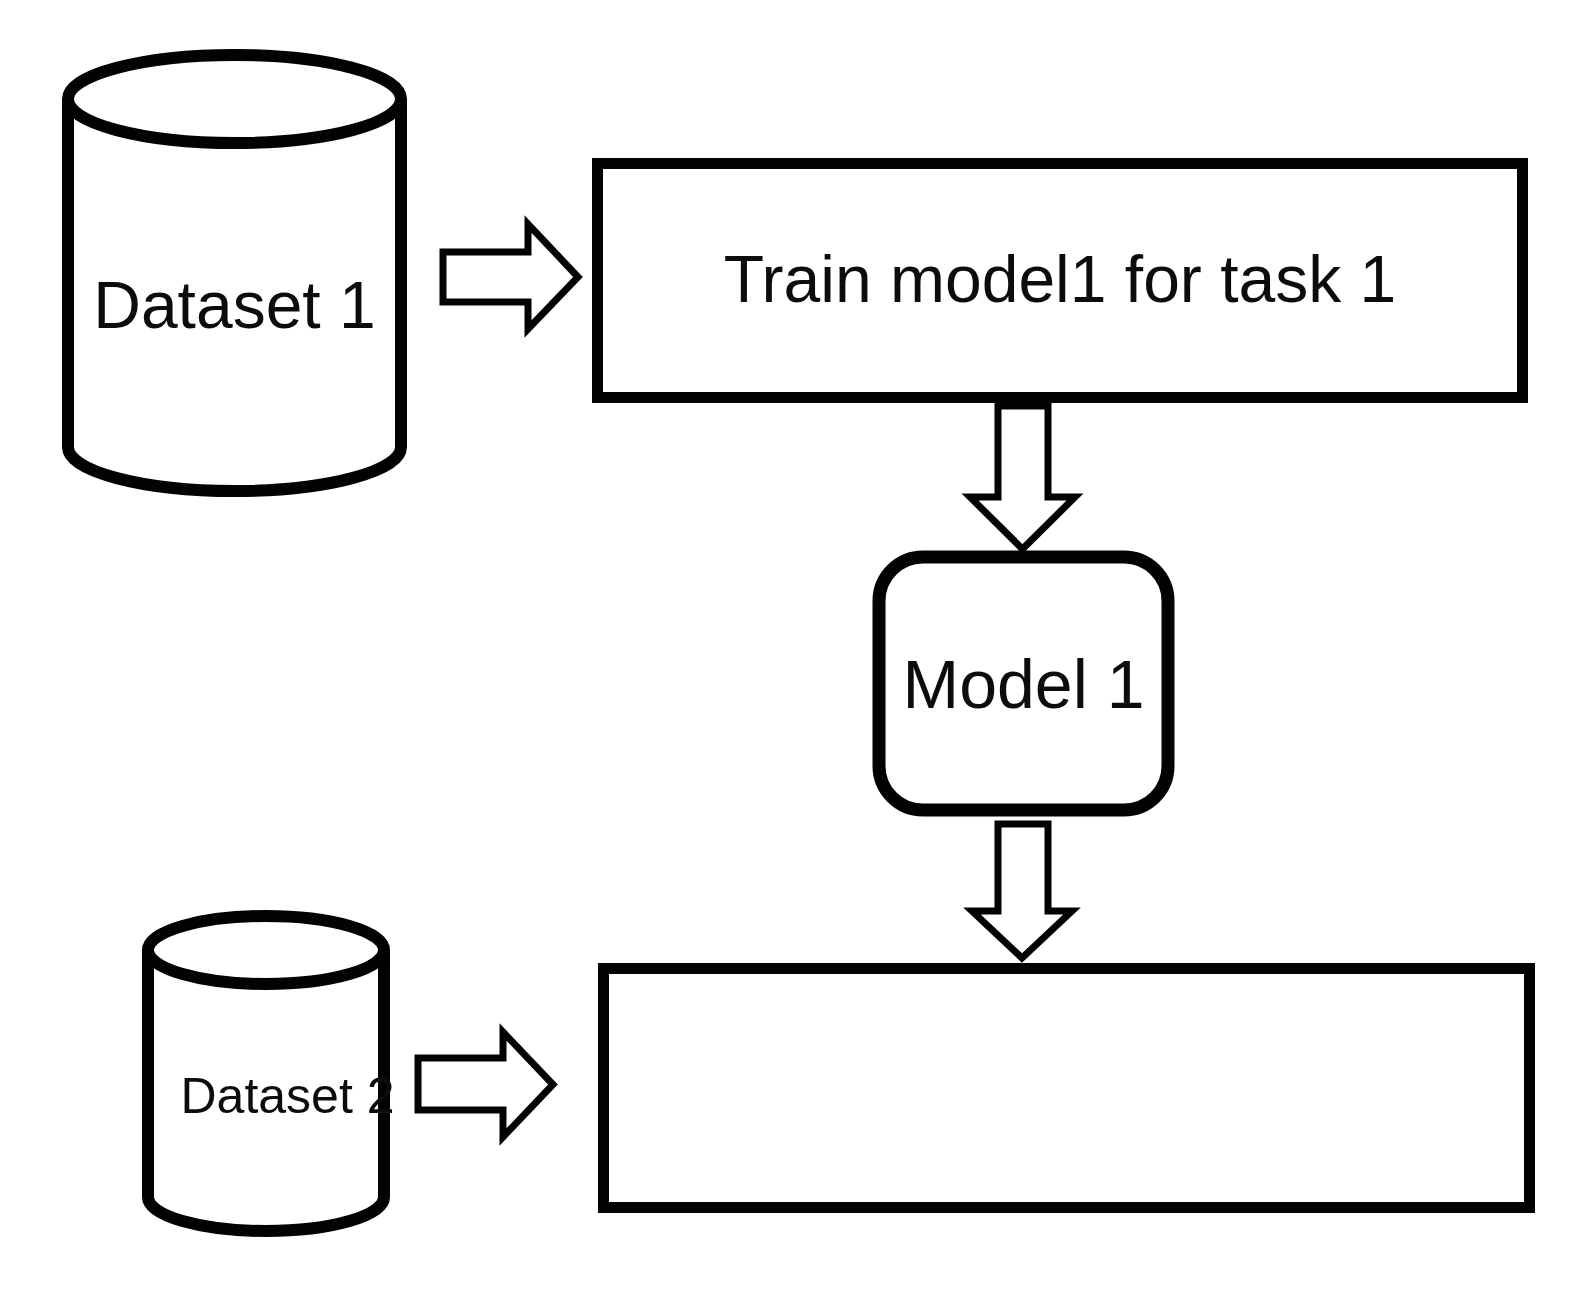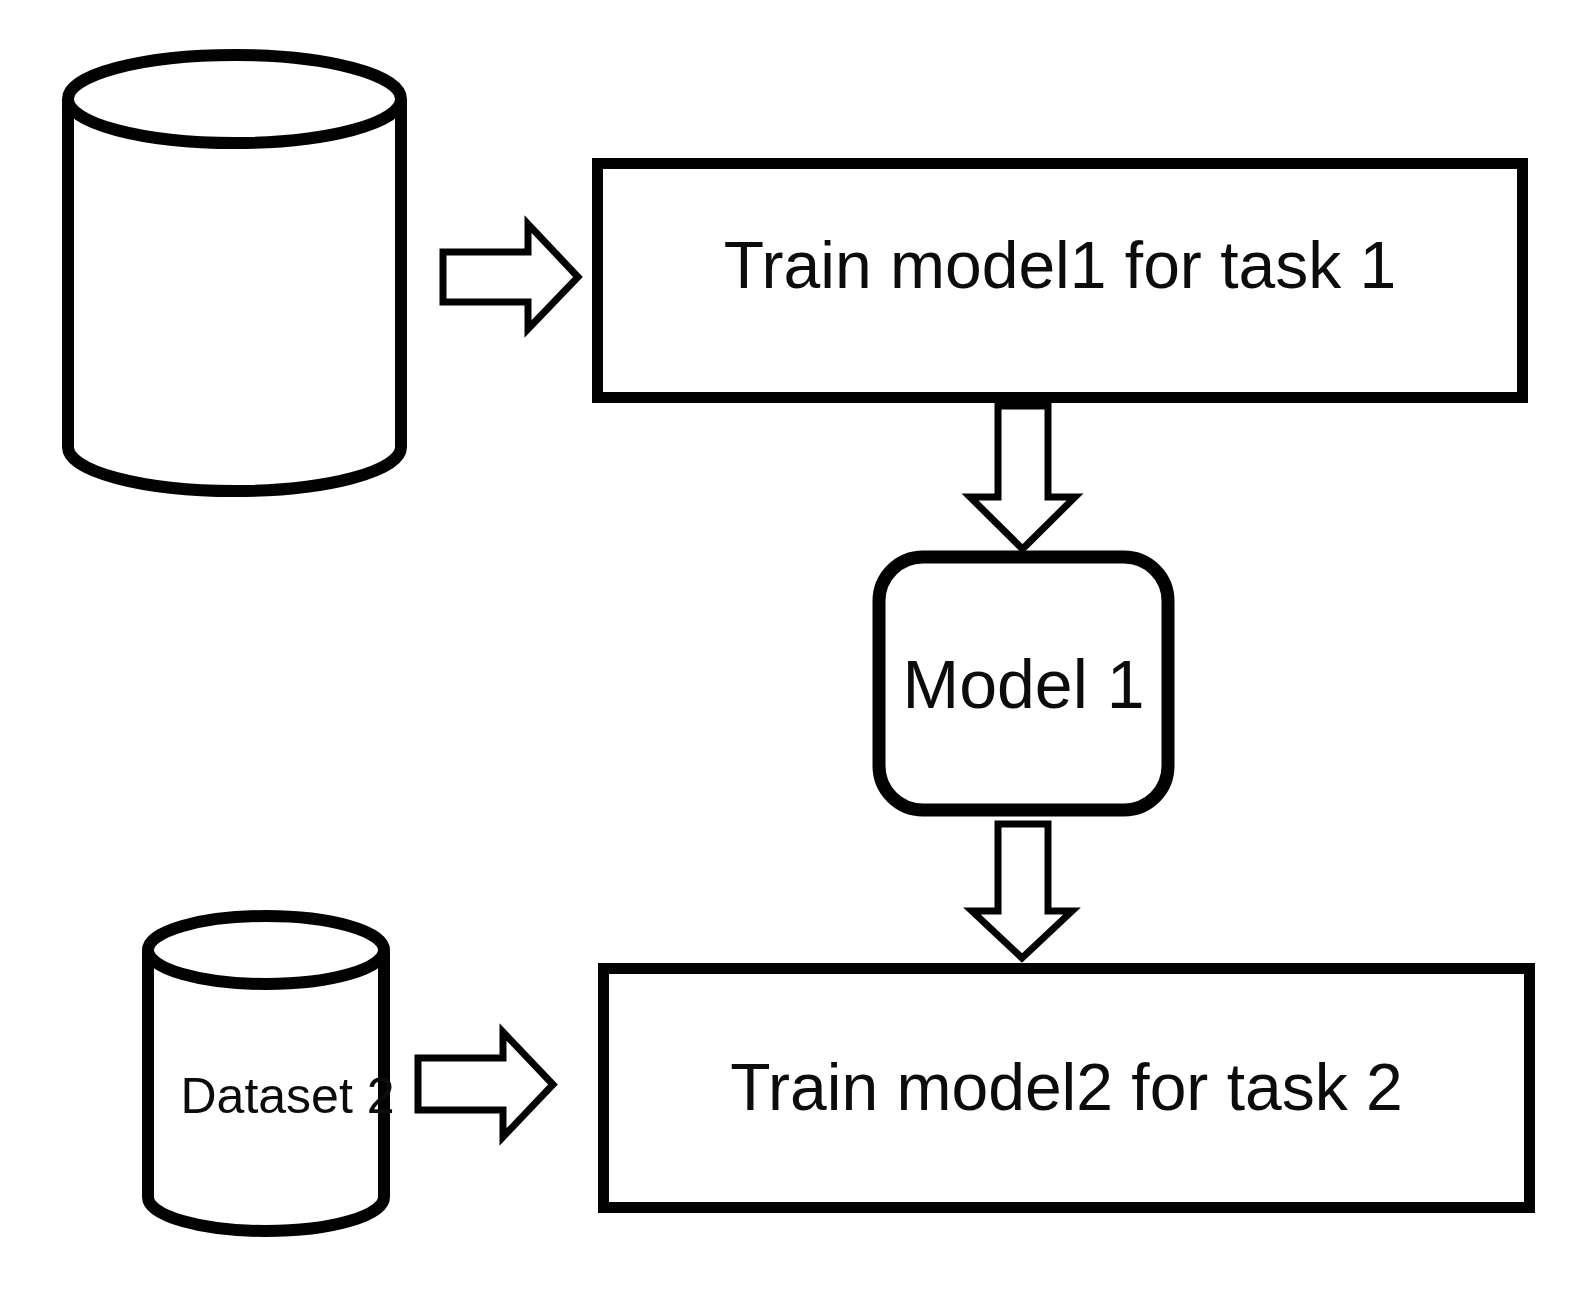--- a/index.html
+++ b/index.html
@@ -69,22 +69,22 @@
     <g>
       <path class="shape stroke-thick" d="M 148 950 L 148 1197 A 118 34 0 0 0 384 1197 L 384 950"></path>
       <ellipse class="shape stroke-thick" cx="266" cy="950" rx="118" ry="34"></ellipse>
     </g>
 
     <polygon class="shape stroke-arrow" points="418,1058 503,1058 503,1032 553,1084.5 503,1137 503,1110 418,1110"></polygon>
 
     <rect class="shape stroke-box" x="603.5" y="968.5" width="926" height="239"></rect>
   </svg>
 
+  <div class="label label-large" style="left:62px; top:258px; width:345px; height:96px;">Dataset 1</div>
 
-  <div class="label label-large" style="left:592px; top:144px; width:936px; height:244px;">Train model1 for task 1</div>
+  <div class="label label-large" style="left:592px; top:158px; width:936px; height:244px;">Train model1 for task 1</div>
 
   <div class="label label-model" style="left:872px; top:552px; width:303px; height:265px;">Model 1</div>
 
   <div class="label label-small" style="left:142px; top:1052px; width:291px; height:88px;">Dataset 2</div>
 
-  <div class="label label-large" style="left:598px; top:963px; width:937px; height:250px;">Train model2 for task 2</div>
 
 </div>
 
 </body></html>

